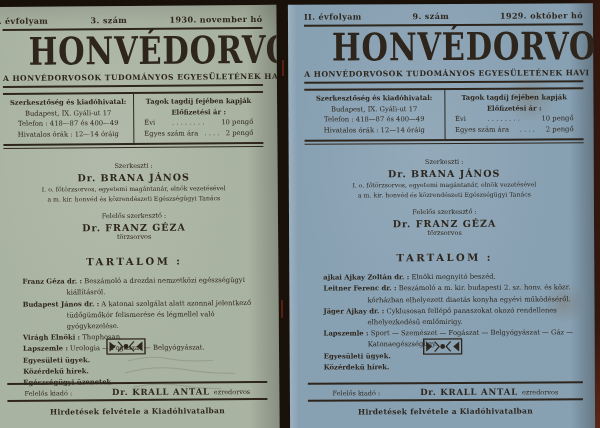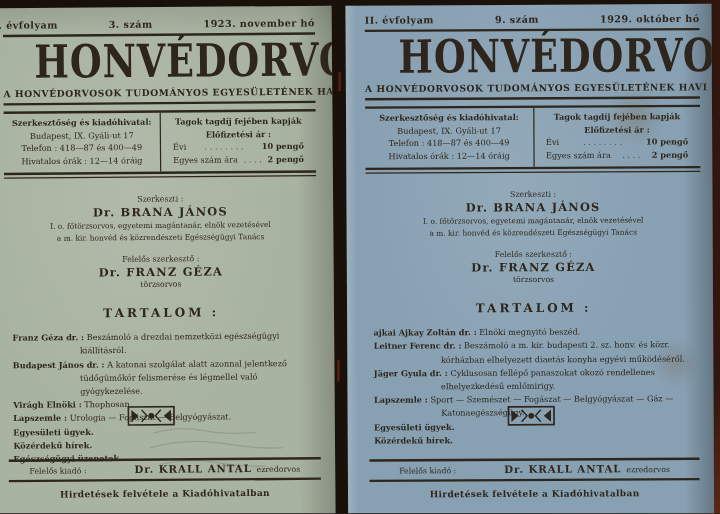--- a/index.html
+++ b/index.html
@@ -48,31 +48,31 @@
   .infobox{
     margin-top:5px;border-top:2px solid #2e261c;border-bottom:2px solid #2e261c;
     display:flex;font-size:6.8px;line-height:1.55;
   }
   .infobox .col{width:50%;padding:3px 4px 4px 4px;text-align:center;box-sizing:border-box;}
   .infobox .col.r{border-left:1.5px solid #2e261c;}
   .infobox .b{font-weight:bold;}
   .pricerow{display:flex;align-items:flex-start;padding:0 6px;}
   .pricerow .lbl{white-space:nowrap;}
   .pricerow .dots{flex:1;overflow:hidden;white-space:nowrap;opacity:.85;padding:0 3px;text-align:center;}
-  .pricerow .val{white-space:nowrap;font-weight:bold;}
+  .pricerow .val{white-space:nowrap;}
   .subrule{border:0;border-top:1px solid #2e261c;margin:1.5px 0 0 0;}
   .edblock{text-align:center;margin-top:14px;}
   .tiny{font-size:6.5px;}
   .edname{font-size:9.5px;font-weight:bold;letter-spacing:1px;margin-top:2px;}
   .eddesc{font-size:6.2px;line-height:1.5;margin-top:1px;}
   .respblock{text-align:center;margin-top:9px;}
   .toc-head{text-align:center;font-weight:bold;font-size:10px;letter-spacing:2.5px;margin-top:15px;}
   .toc{margin:9px 4px 0 6px;font-size:6.8px;line-height:1.65;}
   .toc-item{padding-left:56px;text-indent:-56px;}
-  .toc-item .au{font-weight:bold;}
+  .toc-item .au{font-weight:bold;margin-left:12px;}
   .ornament{position:absolute;left:50%;transform:translateX(-50%);}
   .cover.left .ornament{top:332px;}
   .cover.right .ornament{top:334px;}
   .bottomblock{position:absolute;left:18px;right:12px;}
   .cover.left .bottomblock{top:376px;left:34px;}
   .cover.right .bottomblock{top:378px;}
   .imprintline{display:flex;justify-content:center;align-items:baseline;gap:4px;
     padding:2.5px 0;white-space:nowrap;}
   .imprintline .small{font-size:6.5px;}
   .imprintline .name{font-size:8.5px;font-weight:bold;letter-spacing:.8px;margin-left:36px;}
@@ -82,21 +82,21 @@
 </style>
 </head>
 <body>
 
 <div id="stage">
 
   <div class="cover left">
     <div class="masthead">
       <span class="vol">II. évfolyam</span>
       <span>3. szám</span>
-      <span>1923. november hó</span>
+      <span>1930. november hó</span>
     </div>
     <hr class="rule">
     <div class="title">HONVÉDORVOS</div>
     <div class="subtitle">A HONVÉDORVOSOK TUDOMÁNYOS EGYESÜLETÉNEK HAVI FOLYÓIRATA</div>
     <hr class="rule">
     <div class="infobox">
       <div class="col">
         <div class="b">Szerkesztőség és kiadóhivatal:</div>
         <div>Budapest, IX. Gyáli-ut 17</div>
         <div>Telefon : 418—87 és 400—49</div>
@@ -222,21 +222,21 @@
       <div class="tiny">törzsorvos</div>
     </div>
 
     <div class="toc-head">TARTALOM :</div>
     <div class="toc">
 
         <div class="toc-item"><span class="au">ajkai Ajkay Zoltán dr. :</span> <span>Elnöki megnyitó beszéd.</span></div>
 
         <div class="toc-item"><span class="au">Leitner Ferenc dr. :</span> <span>Beszámoló a m. kir. budapesti 2. sz. honv. és közr. kórházban elhelyezett diaetás konyha egyévi működéséről.</span></div>
 
-        <div class="toc-item"><span class="au">Jäger Gyula dr. :</span> <span>Cyklusosan fellépő panaszokat okozó rendellenes elhelyezkedésű emlőmirigy.</span></div>
+        <div class="toc-item"><span class="au">Jäger Ajkay dr. :</span> <span>Cyklusosan fellépő panaszokat okozó rendellenes elhelyezkedésű emlőmirigy.</span></div>
 
         <div class="toc-item"><span class="au">Lapszemle :</span> <span>Sport — Szemészet — Fogászat — Belgyógyászat — Gáz — Katonaegészségügy.</span></div>
 
         <div class="toc-item"><span class="au">Egyesületi ügyek.</span> <span></span></div>
 
         <div class="toc-item"><span class="au">Közérdekű hírek.</span> <span></span></div>
       </div>
 
     <div class="ornament">
       <svg width="40" height="17" viewBox="0 0 40 17">

